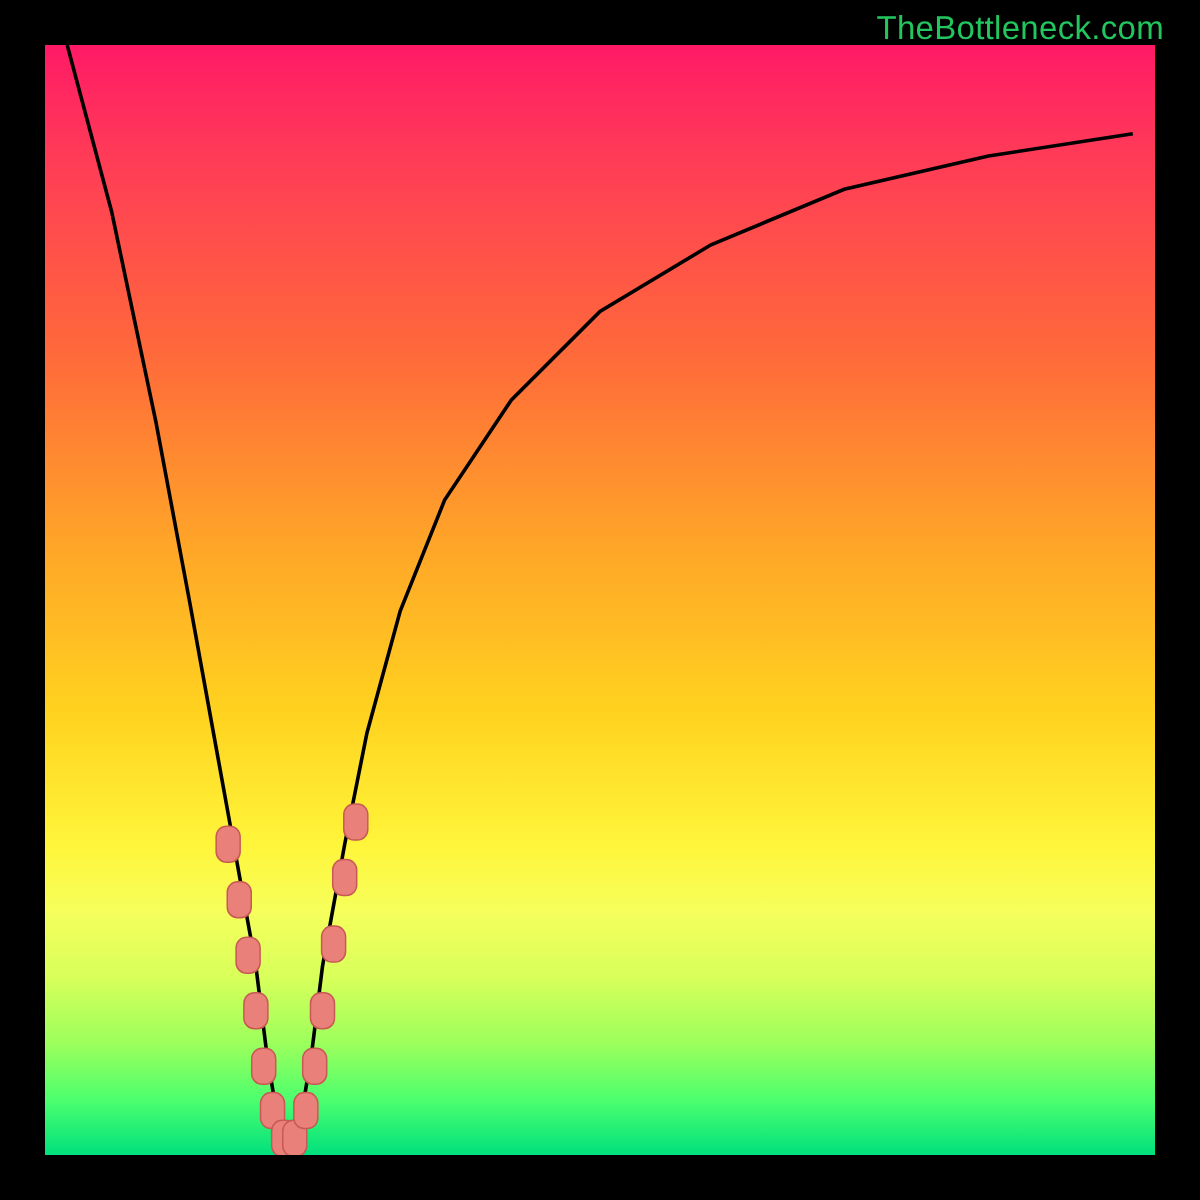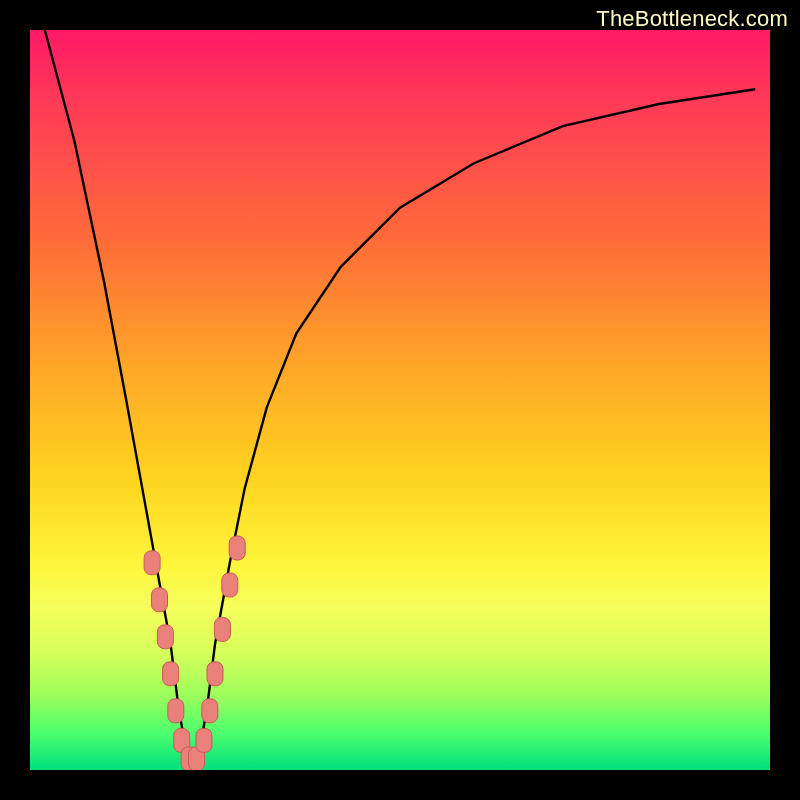--- a/index.html
+++ b/index.html
@@ -34,22 +34,22 @@
       #f6ff5c 78%,
       #d8ff5a 84%,
       #9bff5c 90%,
       #4dff6e 95%,
       #00e07d 100%
     );
   }
   .watermark {
     position: absolute;
     top: 6px;
-    right: 12px;
-    color: #fef9c3;
+    right: 24px;
+    color: #22c55e;
     font-size: 22px;
     font-weight: 500;
     letter-spacing: 0.2px;
     user-select: none;
   }
   svg.curve {
     position: absolute;
     inset: 0;
     width: 100%;
     height: 100%;

